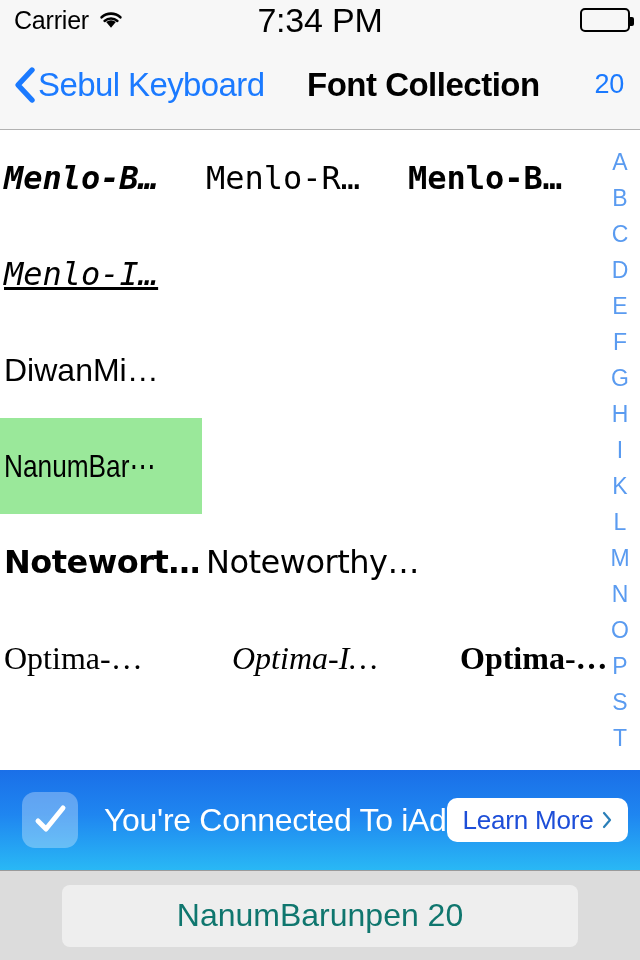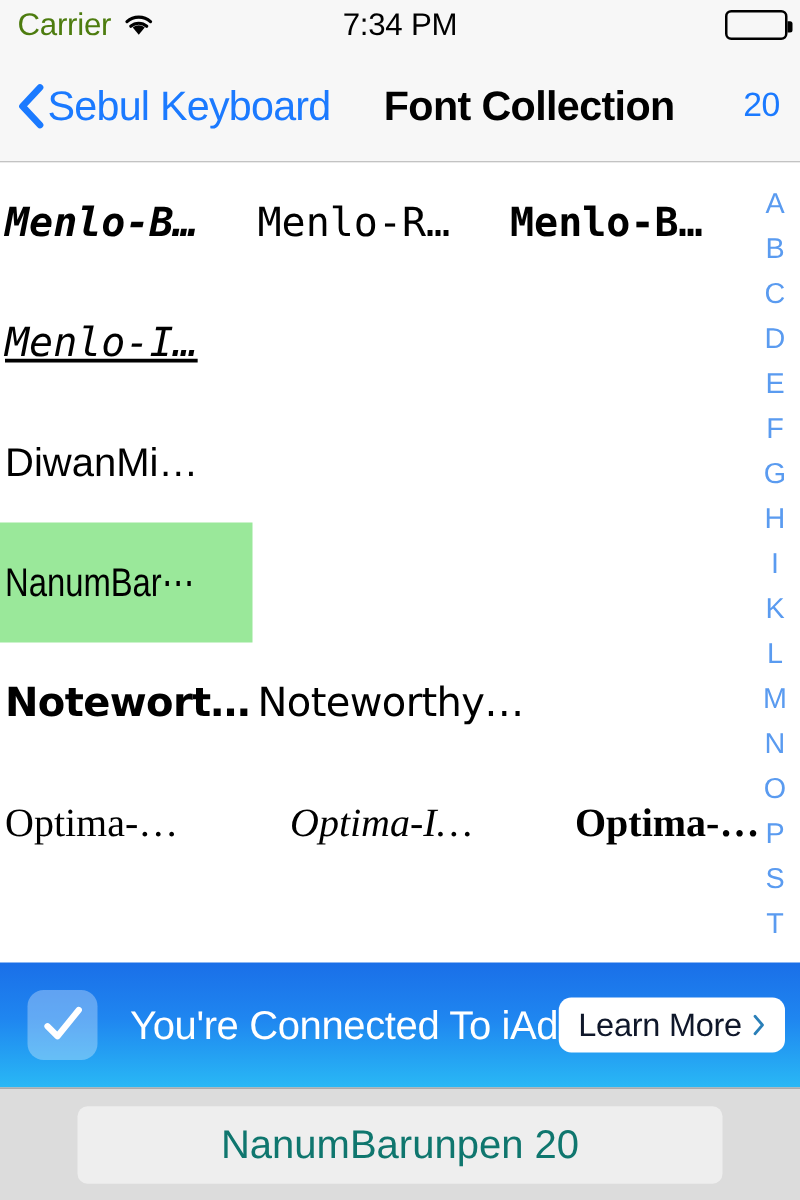--- a/index.html
+++ b/index.html
@@ -22,27 +22,27 @@
     position: absolute; left: 0; top: 0;
     width: 640px; height: 40px;
     background: #f7f7f7;
     display: flex; align-items: center;
   }
   .sb-left {
     position: absolute; left: 14px; top: 0; height: 40px;
     display: flex; align-items: center; gap: 9px;
   }
   .sb-carrier {
-    font-size: 25px; color: #4d7c0f; letter-spacing: -0.2px;
+    font-size: 25px; color: #000000; letter-spacing: -0.2px;
   }
   .sb-wifi { width: 26px; height: 20px; position: relative; display:block; }
   .sb-center {
     position: absolute; left: 0; top: 0; width: 640px; height: 40px;
     display: flex; align-items: center; justify-content: center;
-    font-size: 25px; font-weight: 500; color: #000; letter-spacing: -0.2px;
+    font-size: 34px; font-weight: 500; color: #000; letter-spacing: -0.2px;
   }
   .sb-right {
     position: absolute; right: 10px; top: 0; height: 40px;
     display: flex; align-items: center;
   }
   .battery {
     width: 50px; height: 24px; border: 2.5px solid #000;
     border-radius: 5px; position: relative; box-sizing: border-box;
     padding: 2px;
   }
@@ -162,21 +162,21 @@
   }
   .iad-btn {
     margin-left: auto; margin-right: 13px;
     background: #ffffff;
     border-radius: 10px;
     height: 44px;
     padding: 0 16px;
     display: flex; align-items: center; gap: 8px;
     cursor: pointer; flex: none;
   }
-  .iad-btn-label { font-size: 26px; color: #0f172a; letter-spacing: -0.2px; white-space: nowrap; }
+  .iad-btn-label { font-size: 26px; color: #1d4ed8; letter-spacing: -0.2px; white-space: nowrap; }
   .iad-btn-chev { width: 10px; height: 18px; display:block; }
 
   
   .toolbar {
     position: absolute; left: 0; top: 870px;
     width: 640px; height: 90px;
     background: #dcdcdc;
     border-top: 1px solid #9a9a9a;
     box-sizing: border-box;
     display: flex; align-items: center; justify-content: center;

